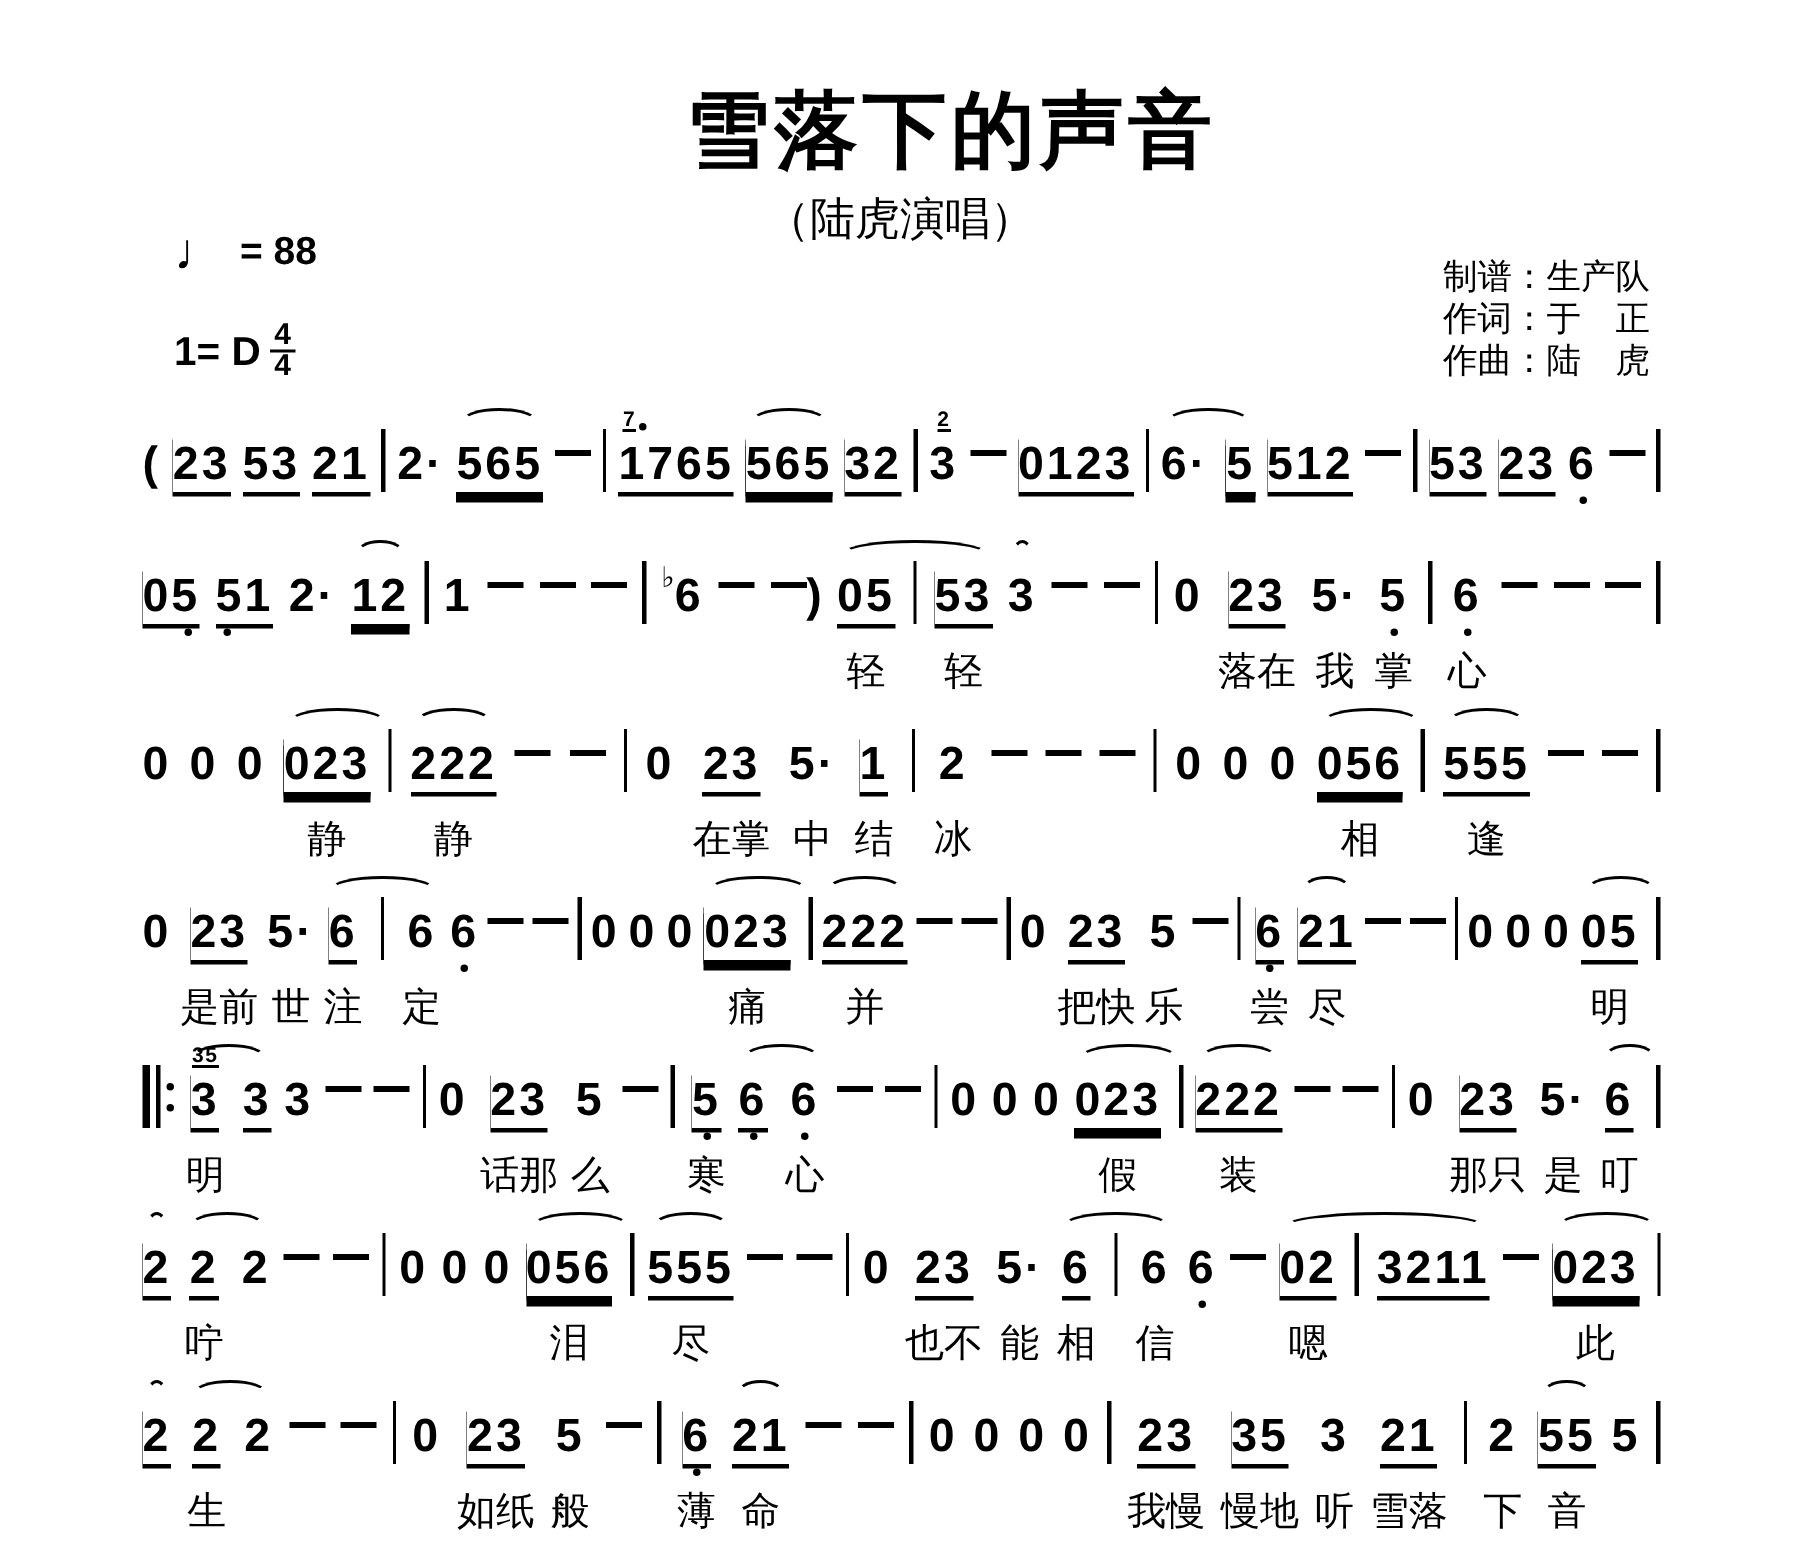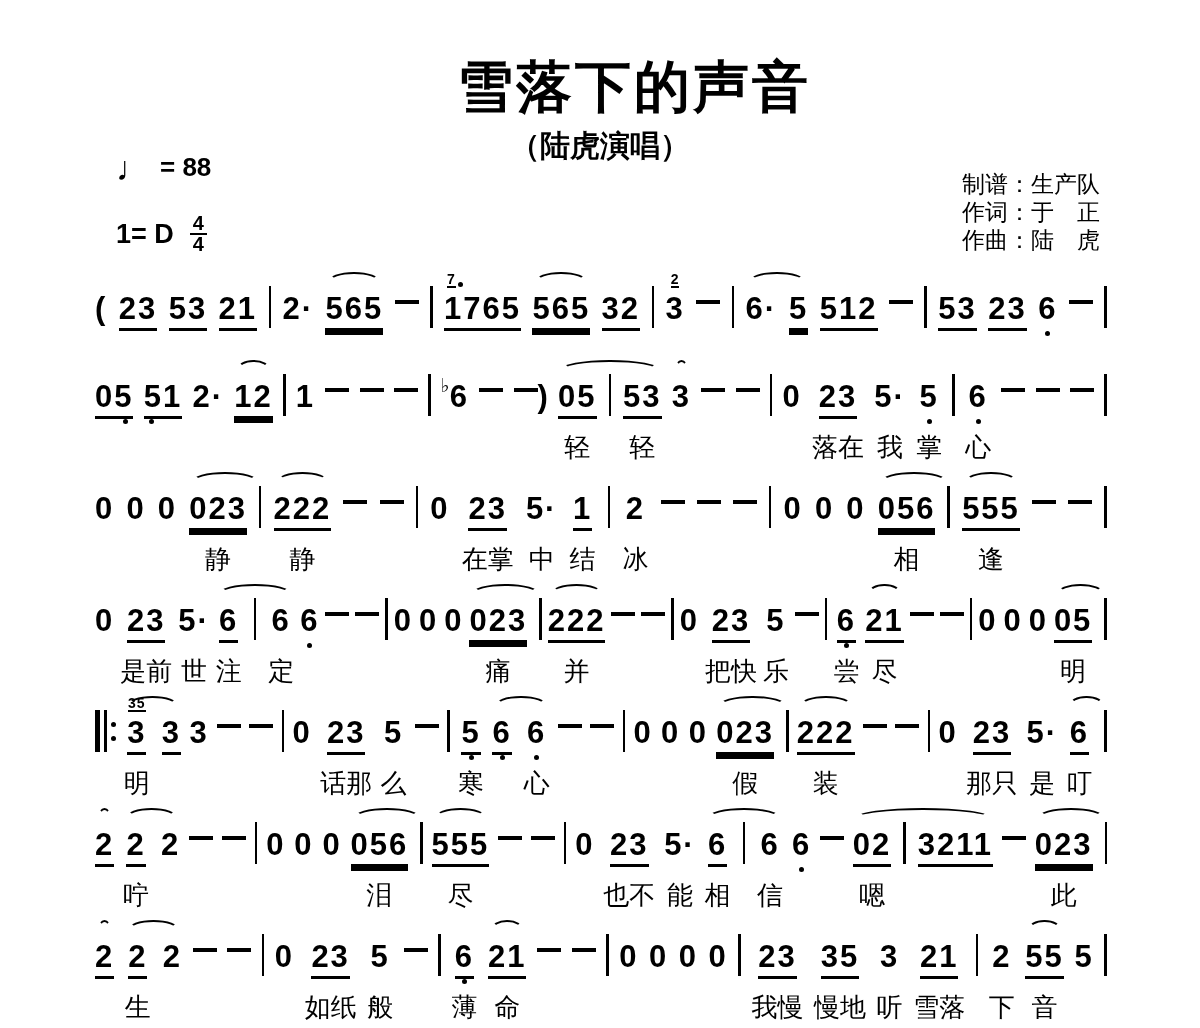--- a/index.html
+++ b/index.html
@@ -3,26 +3,26 @@
 <meta charset="utf-8">
 <style>
   html,body{margin:0;padding:0;}
   body{
     width:1200px;height:1028px;position:relative;background:#ffffff;color:#000;
     font-family:"Liberation Sans","DejaVu Sans",sans-serif;overflow:hidden;
   }
   .title{position:absolute;top:50px;left:0;width:100%;text-align:center;
     font-size:56px;font-weight:bold;letter-spacing:3px;padding-left:34px;}
   .subtitle{position:absolute;top:126px;left:0;width:100%;text-align:center;
-    font-size:30px;font-weight:bold;}
+    font-size:30px;font-weight:normal;}
   .tempo{position:absolute;left:116px;top:152px;font-size:26px;font-weight:bold;
     display:flex;align-items:center;gap:10px;}
   .tempo .note-glyph{font-size:34px;line-height:30px;}
   .keysig{position:absolute;left:116px;top:214px;font-size:27px;font-weight:bold;
-    display:flex;align-items:center;gap:16px;}
+    display:flex;align-items:center;gap:6px;}
   .frac{display:inline-flex;flex-direction:column;align-items:center;
     font-size:20px;line-height:19px;font-weight:bold;}
   .frac .top{border-bottom:2px solid #000;padding:0 3px;}
   .credits{position:absolute;right:100px;top:170px;font-size:23px;line-height:28px;
     text-align:center;}
   .score{position:absolute;left:95px;top:272px;width:1012px;}
   .score-line{display:flex;justify-content:space-between;align-items:flex-start;
     flex-wrap:nowrap;margin-bottom:8px;}
   .score-line.no-lyr{margin-bottom:20px;}
   .tok{display:flex;flex-direction:column;align-items:stretch;}
@@ -191,20 +191,27 @@
       <div class="tok">
         <div class="above"></div>
         <div class="num">
           <span class="dash"></span>
         </div>
         <div class="below"></div>
       </div>
       <div class="tok">
         <div class="above"></div>
         <div class="num">
+          <span class="txt u1">0123</span>
+        </div>
+        <div class="below"></div>
+      </div>
+      <div class="tok">
+        <div class="above"></div>
+        <div class="num">
           <span class="barline"></span>
         </div>
         <div class="below"></div>
       </div>
       <div class="grp">
         <div class="tok">
           <div class="above"></div>
           <div class="num">
             <span class="txt u0">6·</span>
           </div>

